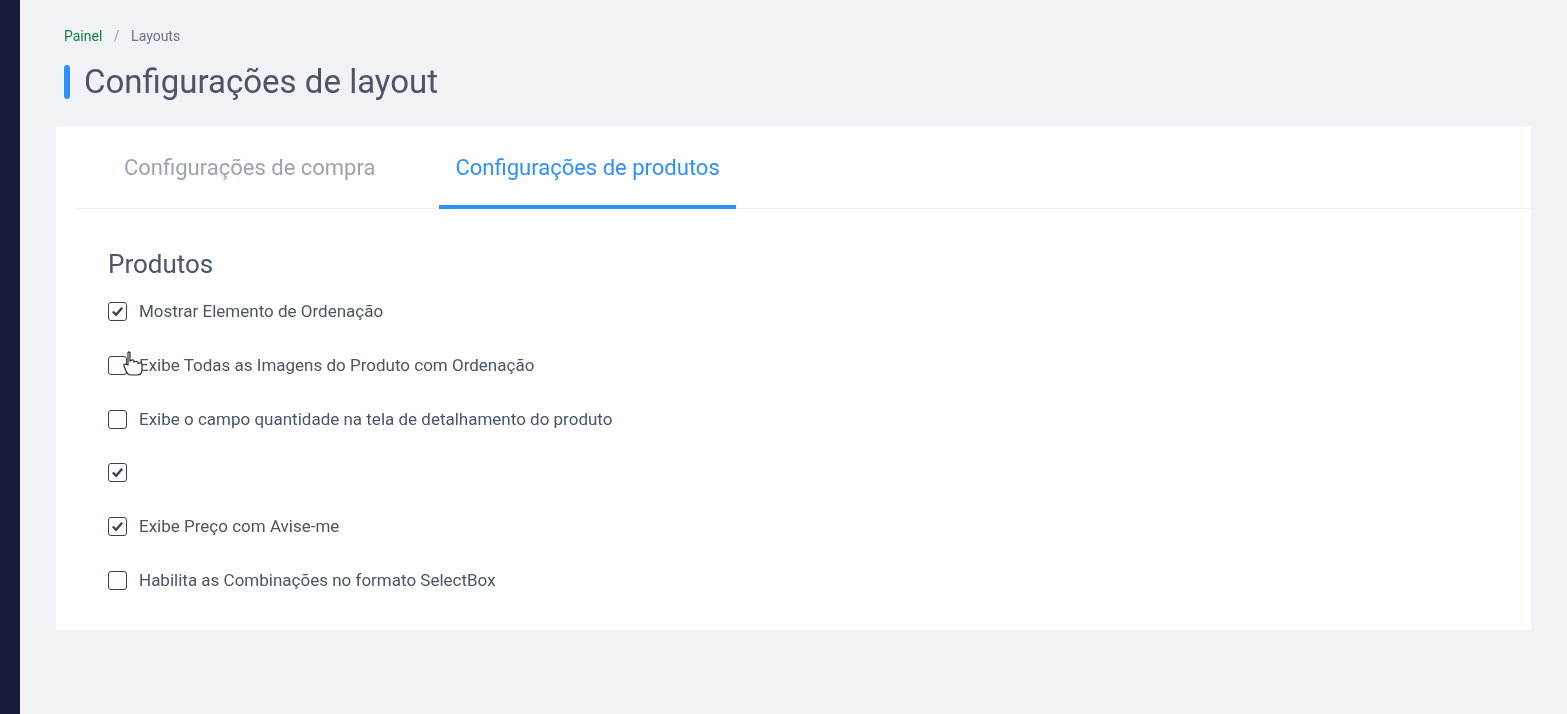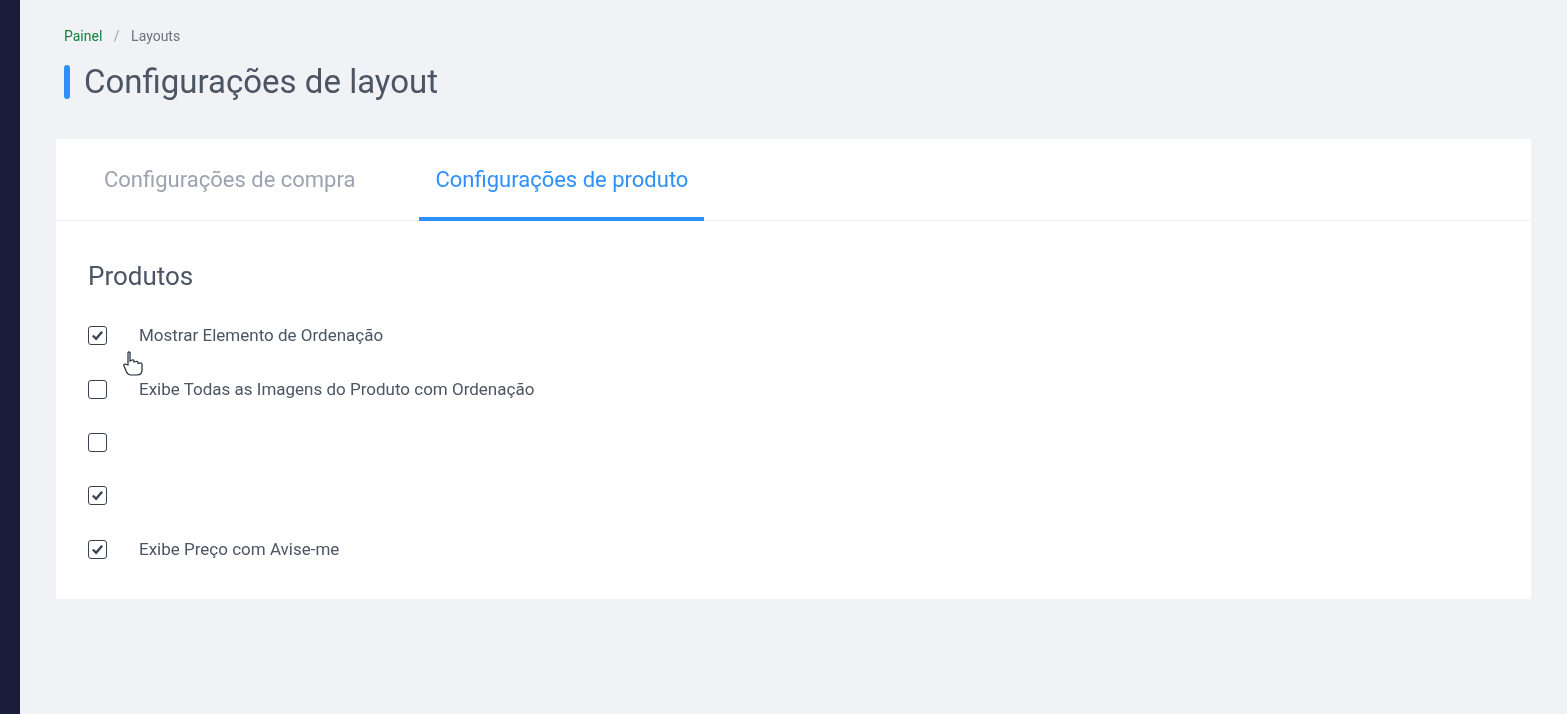--- a/index.html
+++ b/index.html
@@ -29,40 +29,41 @@
     }
     .breadcrumb a {
       color: #15803d;
       text-decoration: none;
     }
     .breadcrumb .separator {
       margin: 0 8px;
       color: #9ca3af;
     }
     .page-title-wrap {
-      padding: 18px 44px 38px 44px;
+      padding: 18px 44px 26px 44px;
       display: flex;
       align-items: center;
     }
     .title-bar {
       width: 6px;
       height: 34px;
       background: #2e90fa;
       border-radius: 3px;
       margin-right: 14px;
     }
     .page-title {
       font-size: 33px;
       font-weight: 400;
       color: #4b5563;
     }
     .card {
       background: #ffffff;
       margin: 0 36px 0 36px;
       border-radius: 0;
+      padding-left: 20px;
     }
     .tabs {
       display: flex;
       border-bottom: 1px solid #f0f0f0;
       padding: 0 32px;
     }
     .tab {
       padding: 28px 16px;
       font-size: 22px;
       color: #9ca3af;
@@ -82,27 +83,26 @@
       height: 4px;
       background: #2e90fa;
     }
     .panel-body {
       padding: 40px 32px 30px 32px;
     }
     .section-title {
       font-size: 26px;
       font-weight: 400;
       color: #4b5563;
-      margin-bottom: 34px;
+      margin-bottom: 22px;
     }
     .checkbox-row {
       display: flex;
       align-items: center;
       margin-bottom: 34px;
-      gap: 20px;
     }
     .checkbox-row:last-of-type {
       margin-bottom: 10px;
     }
     .checkbox {
       width: 19px;
       height: 19px;
       border: 1.5px solid #374151;
       border-radius: 3px;
       margin-right: 12px;
@@ -158,21 +158,21 @@
   </div>
 
   <div class="page-title-wrap">
     <div class="title-bar"></div>
     <h1 class="page-title">Configurações de layout</h1>
   </div>
 
   <div class="card">
     <div class="tabs">
       <div class="tab">Configurações de compra</div>
-      <div class="tab active">Configurações de produto</div>
+      <div class="tab active">Configurações de produtos</div>
     </div>
 
     <div class="panel-body">
       <h2 class="section-title">Produtos</h2>
 
       <div class="checkbox-row">
         <div class="checkbox checked">
           <svg viewBox="0 0 14 14">
               <polyline points="2,7 5.5,10.5 12,3"></polyline>
             </svg>
@@ -184,39 +184,46 @@
         <div class="checkbox">
           
         </div>
         <span class="checkbox-label">Exibe Todas as Imagens do Produto com Ordenação</span>
       </div>
 
       <div class="checkbox-row">
         <div class="checkbox">
           
         </div>
+        <span class="checkbox-label">Exibe o campo quantidade na tela de detalhamento do produto</span>
       </div>
 
       <div class="checkbox-row">
         <div class="checkbox checked">
           <svg viewBox="0 0 14 14">
               <polyline points="2,7 5.5,10.5 12,3"></polyline>
             </svg>
         </div>
       </div>
 
       <div class="checkbox-row">
         <div class="checkbox checked">
           <svg viewBox="0 0 14 14">
               <polyline points="2,7 5.5,10.5 12,3"></polyline>
             </svg>
         </div>
         <span class="checkbox-label">Exibe Preço com Avise-me</span>
       </div>
 
+      <div class="checkbox-row" style="margin-bottom:10px;">
+        <div class="checkbox">
+          
+        </div>
+        <span class="checkbox-label">Habilita as Combinações no formato SelectBox</span>
+      </div>
 
     </div>
   </div>
 
   <svg class="cursor-pointer" width="22" height="26" viewBox="0 0 22 26">
     <path d="M6 2 C6 1 7 0.5 8 1.5 L8 10 L10 9 C11 8.5 12 9 12 10 L12 11 L14 10.5 C15 10 16 10.5 16 11.5 L16 12.5 L18 12 C19 11.8 20 12.3 20 13.5 L20 19 C20 22 18 24 15 24 L9 24 C7 24 5.5 23 4.5 21 L2 15 C1.5 14 2 13 3 13 L6 14 Z" fill="#ffffff" stroke="#1f2937" stroke-width="1.2"></path>
   </svg>
 
 </div>
 

